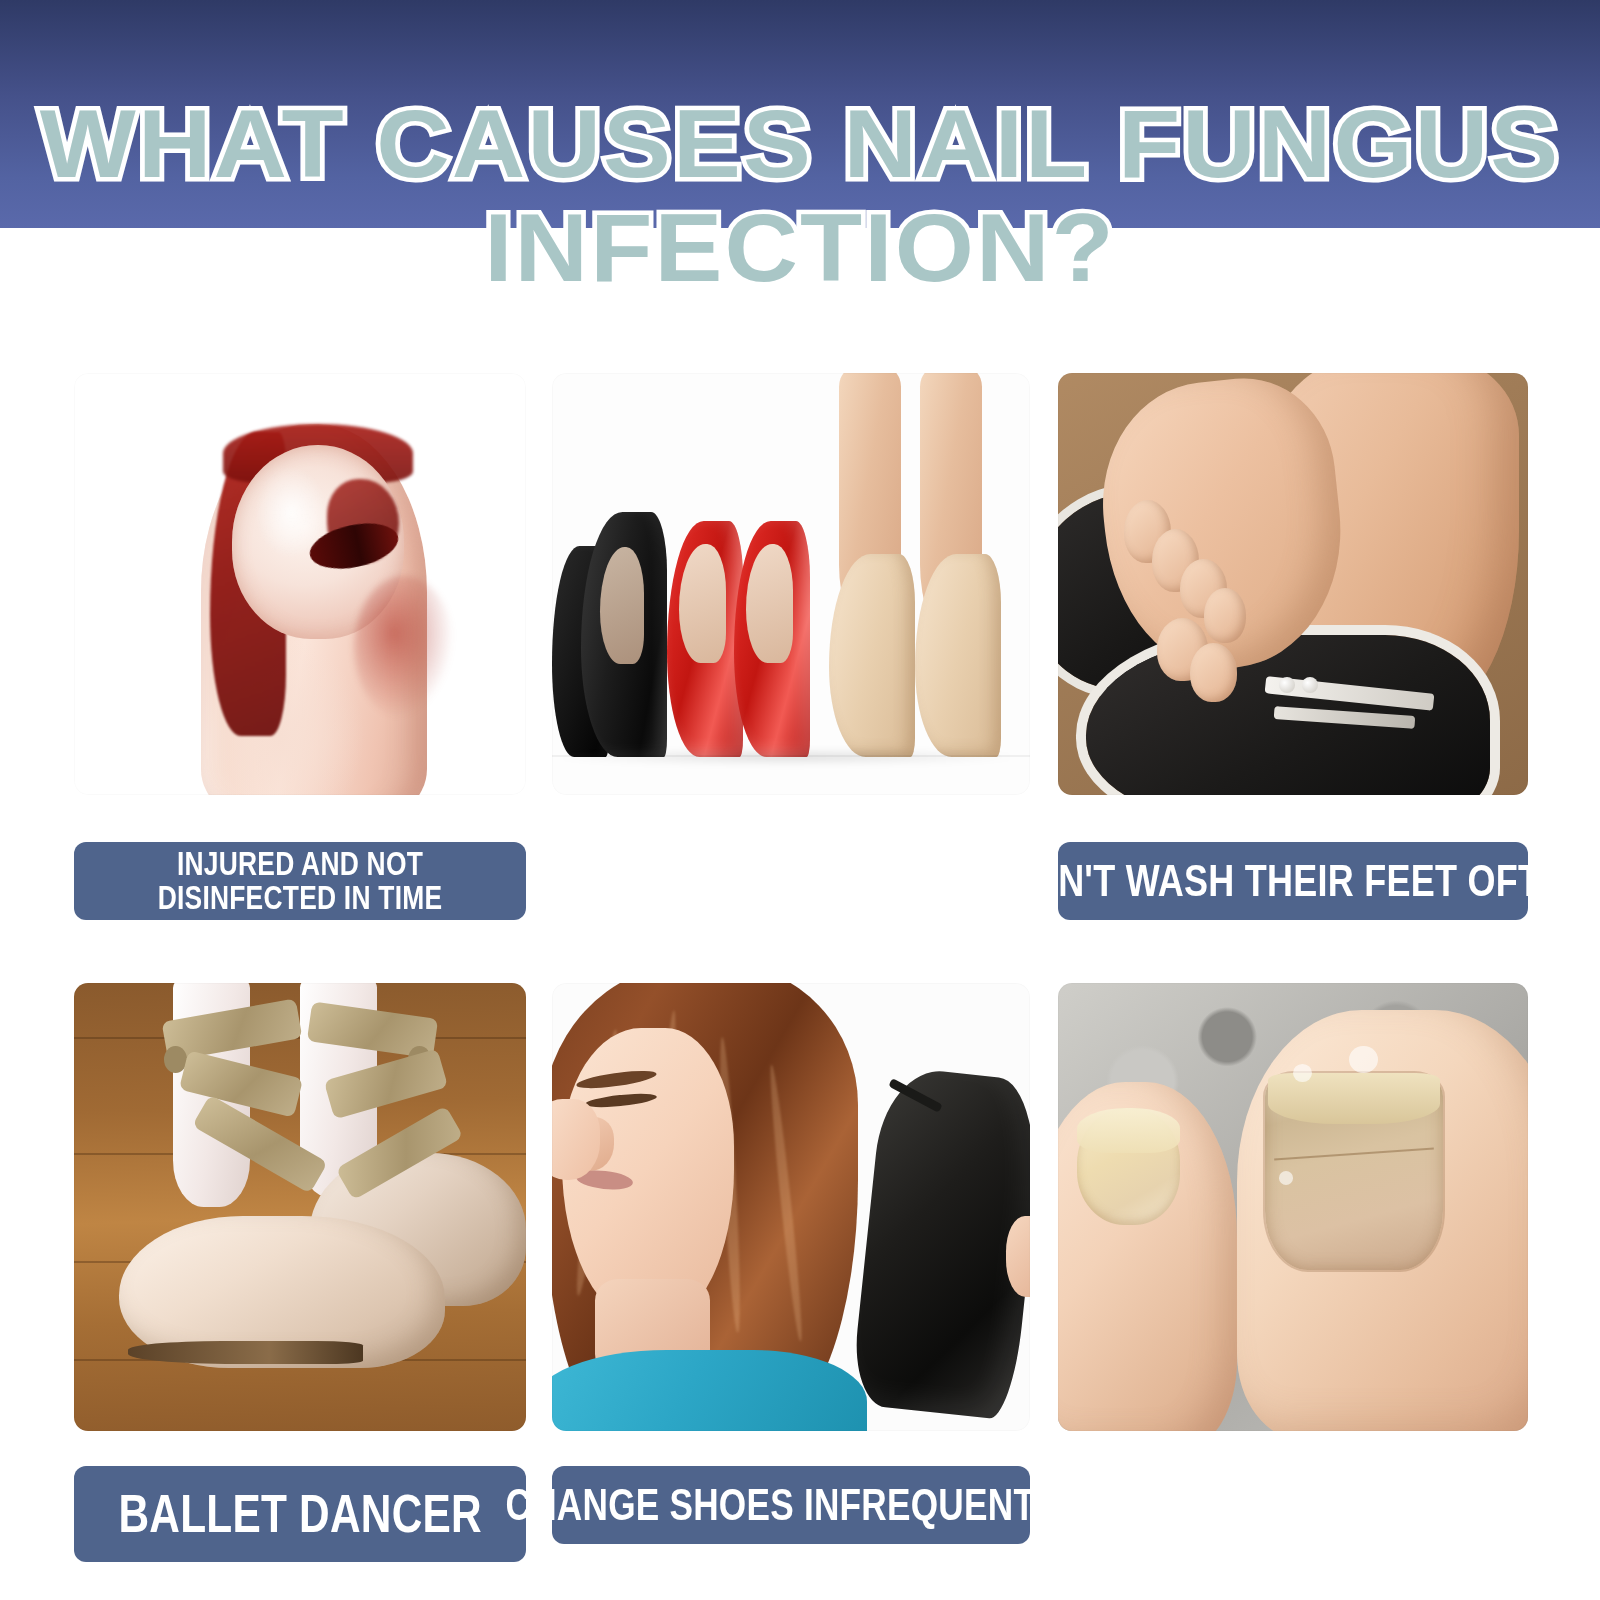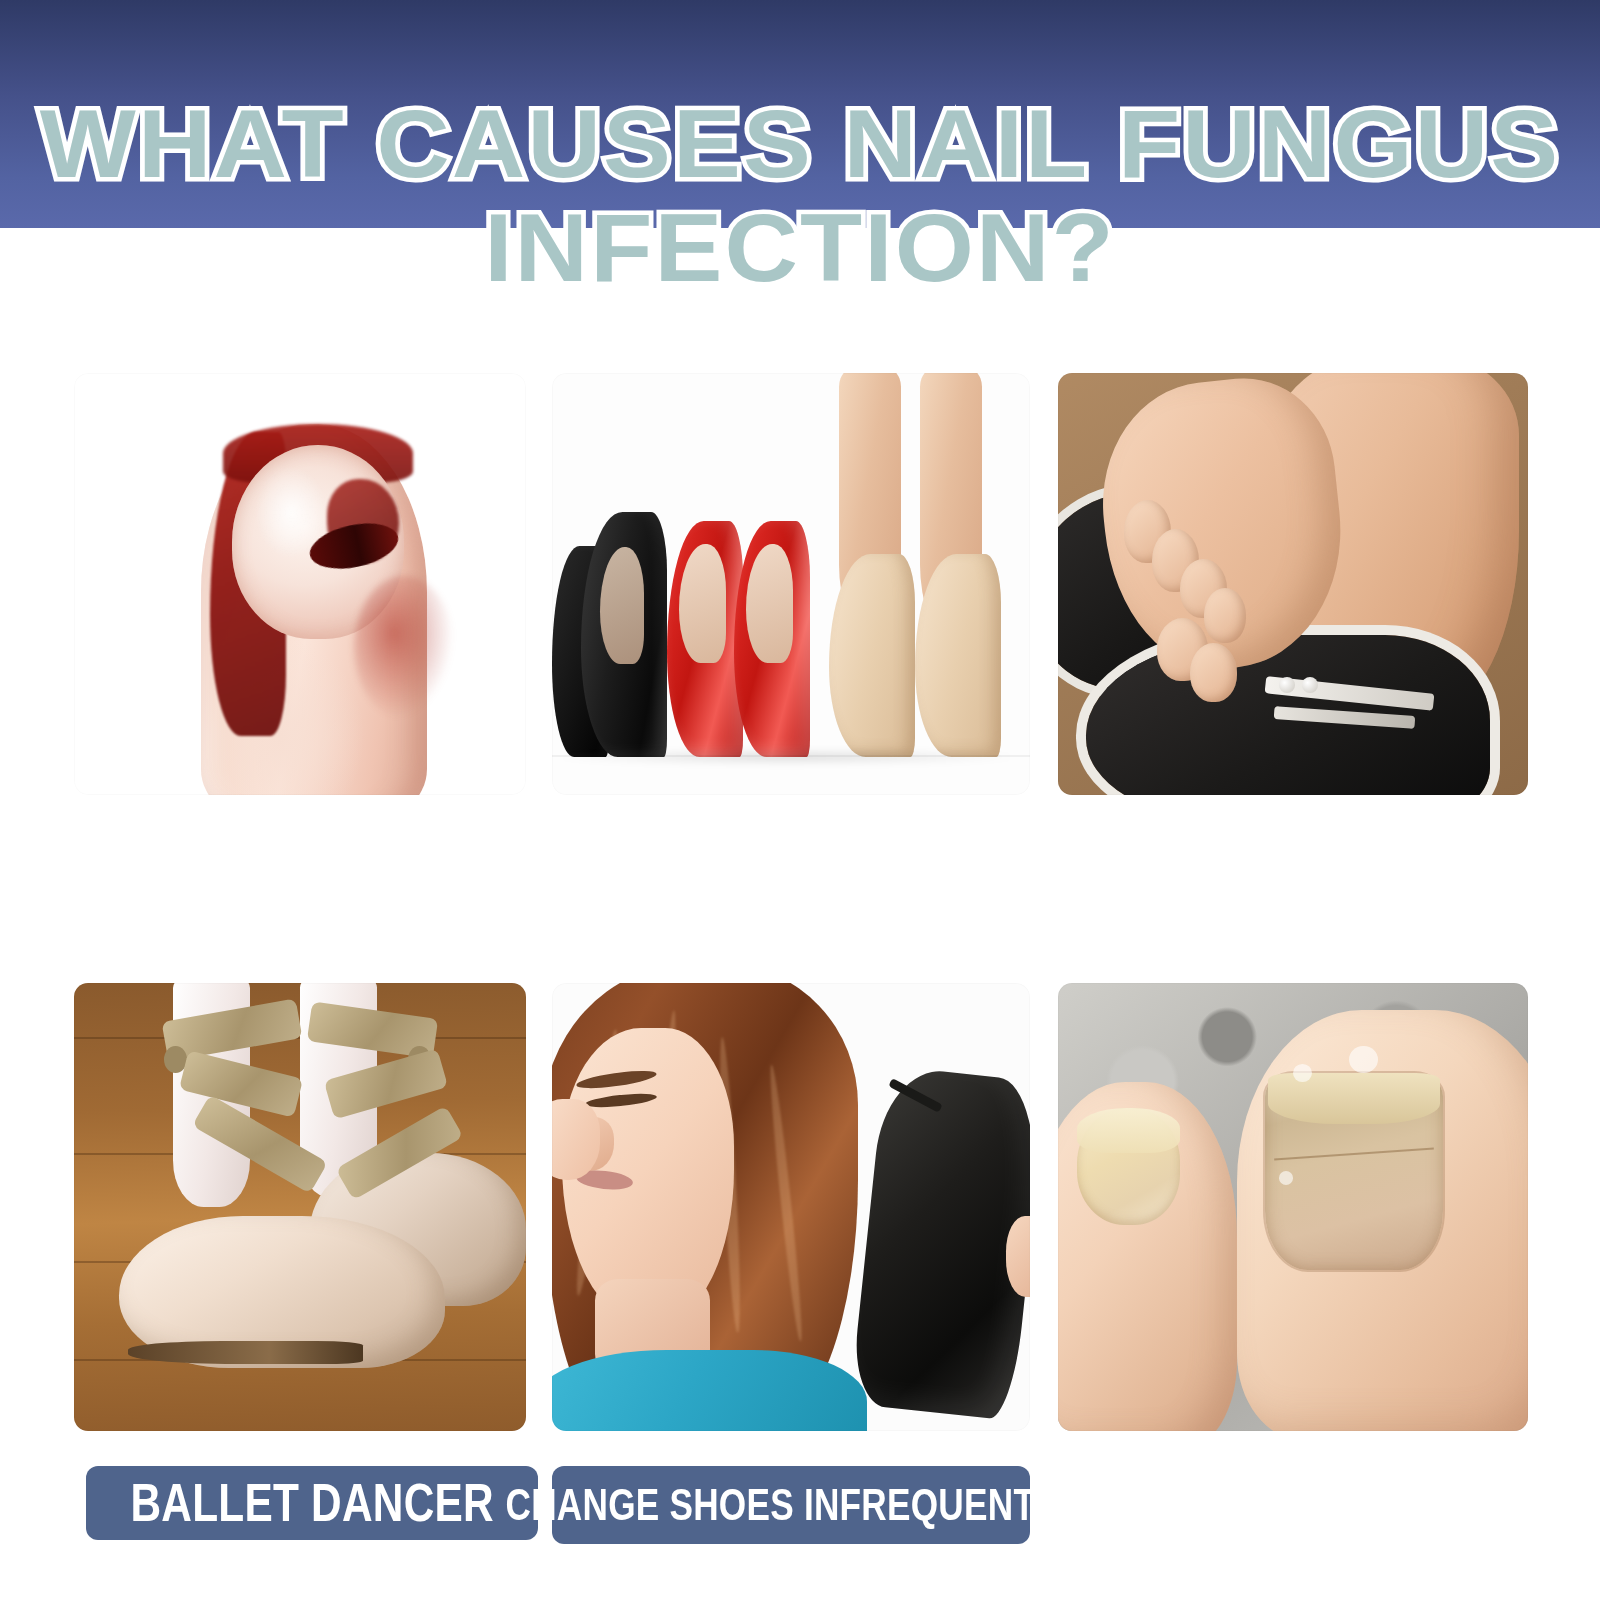--- a/index.html
+++ b/index.html
@@ -69,21 +69,21 @@
   .photo-1{width:452px;height:422px;left:74px;top:145px;}
   .photo-2{width:478px;height:422px;left:552px;top:145px;}
   .photo-3{width:470px;height:422px;left:1058px;top:145px;}
   .photo-4{width:452px;height:448px;left:74px;top:755px;}
   .photo-5{width:478px;height:448px;left:552px;top:755px;}
   .photo-6{width:470px;height:448px;left:1058px;top:755px;}
 
   .cap-1{left:74px;top:614px;width:452px;height:78px;}
   .cap-2{left:552px;top:614px;width:478px;height:78px;}
   .cap-3{left:1058px;top:614px;width:470px;height:78px;}
-  .cap-4{left:86px;top:1238px;width:452px;height:74px;}
+  .cap-4{left:74px;top:1238px;width:452px;height:96px;}
   .cap-5{left:552px;top:1238px;width:478px;height:78px;}
   .cap-6{left:1058px;top:1238px;width:470px;height:78px;}
 
   .cap-1 span{font-size:33px;white-space:normal;line-height:1.02;}
   .cap-2 span{font-size:47px;}
   .cap-3 span{font-size:45px;}
   .cap-4 span{font-size:53px;}
   .cap-5 span{font-size:44px;}
   .cap-6 span{font-size:46px;}
 
@@ -430,20 +430,23 @@
       <div class="finger"></div>
       <div class="blood-left"></div>
       <div class="blood-top"></div>
       <div class="nail"></div>
       <div class="gash2"></div>
       <div class="gash"></div>
       <div class="smear"></div>
       <div class="hi"></div>
     </div>
   </div>
+  <div class="caption cap-1">
+    <span>INJURED AND NOT DISINFECTED IN TIME</span>
+  </div>
 
   <div class="photo photo-2">
     <div class="ph2">
       <div class="leg1"></div>
       <div class="leg2"></div>
       <div class="heel blk1"></div>
       <div class="heel blk2">
           <div class="inner"></div>
         </div>
       <div class="heel red1">
@@ -469,20 +472,23 @@
       <div class="eyelet e1"></div>
       <div class="eyelet e2"></div>
       <div class="foot-front"></div>
       <div class="toe t1"></div>
       <div class="toe t2"></div>
       <div class="toe t3"></div>
       <div class="toe t4"></div>
       <div class="toe t5"></div>
       <div class="toe t6"></div>
     </div>
+  </div>
+  <div class="caption cap-3">
+    <span>DIDN'T WASH THEIR FEET OFTEN</span>
   </div>
 
   <div class="photo photo-4">
     <div class="ph4">
       <div class="plank pk1"></div>
       <div class="plank pk2"></div>
       <div class="plank pk3"></div>
       <div class="plank pk4"></div>
       <div class="leg-l"></div>
       <div class="leg-r"></div>

